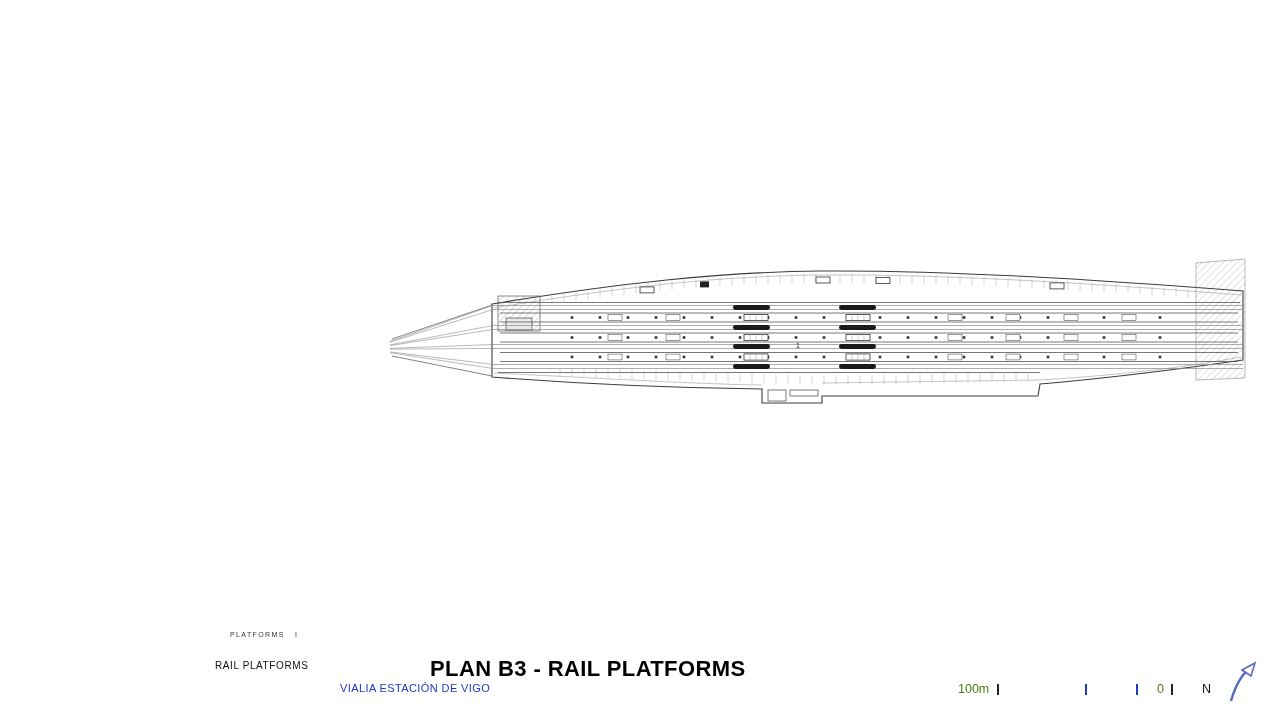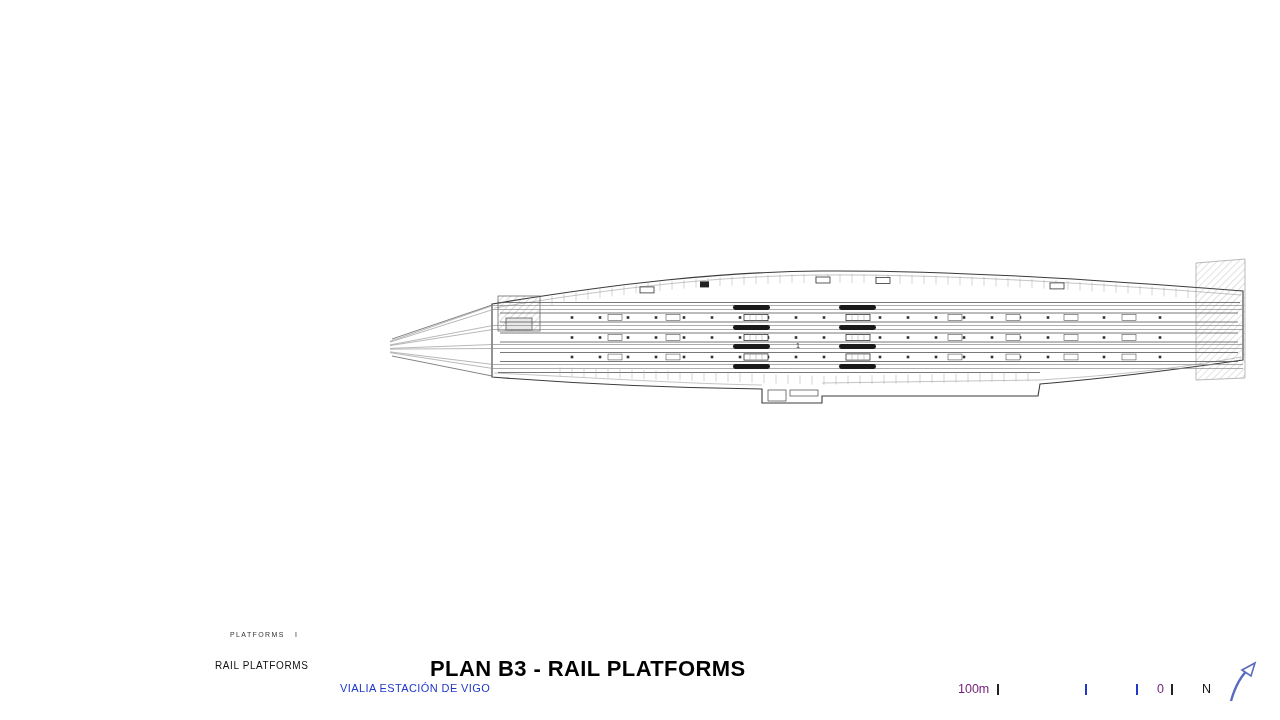--- a/index.html
+++ b/index.html
@@ -19,21 +19,21 @@
     letter-spacing:0.4px;color:#000;white-space:nowrap;
   }
   .drawing-name{
     position:absolute;left:215px;top:660px;font-size:10px;letter-spacing:0.6px;color:#111;
     white-space:nowrap;
   }
   .project-name{
     position:absolute;left:340px;top:682px;font-size:11px;letter-spacing:0.4px;
     color:var(--accent,#2038c8);white-space:nowrap;
   }
-  .scale-label{position:absolute;top:682px;font-size:12.5px;color:#701a75;}
+  .scale-label{position:absolute;top:682px;font-size:12.5px;color:#4d7c0f;}
   .tickbar{position:absolute;top:684px;width:1.6px;height:11px;display:inline-block;}
   .tickbar.dark{background:#222;}
   .tickbar.blue{background:var(--accent,#2038c8);}
   .north-n{position:absolute;left:1202px;top:682px;font-size:12.5px;color:#111;}
   .north-arrow{position:absolute;left:1222px;top:660px;}
 </style>
 </head>
 <body>
 
 <div class="stage">

